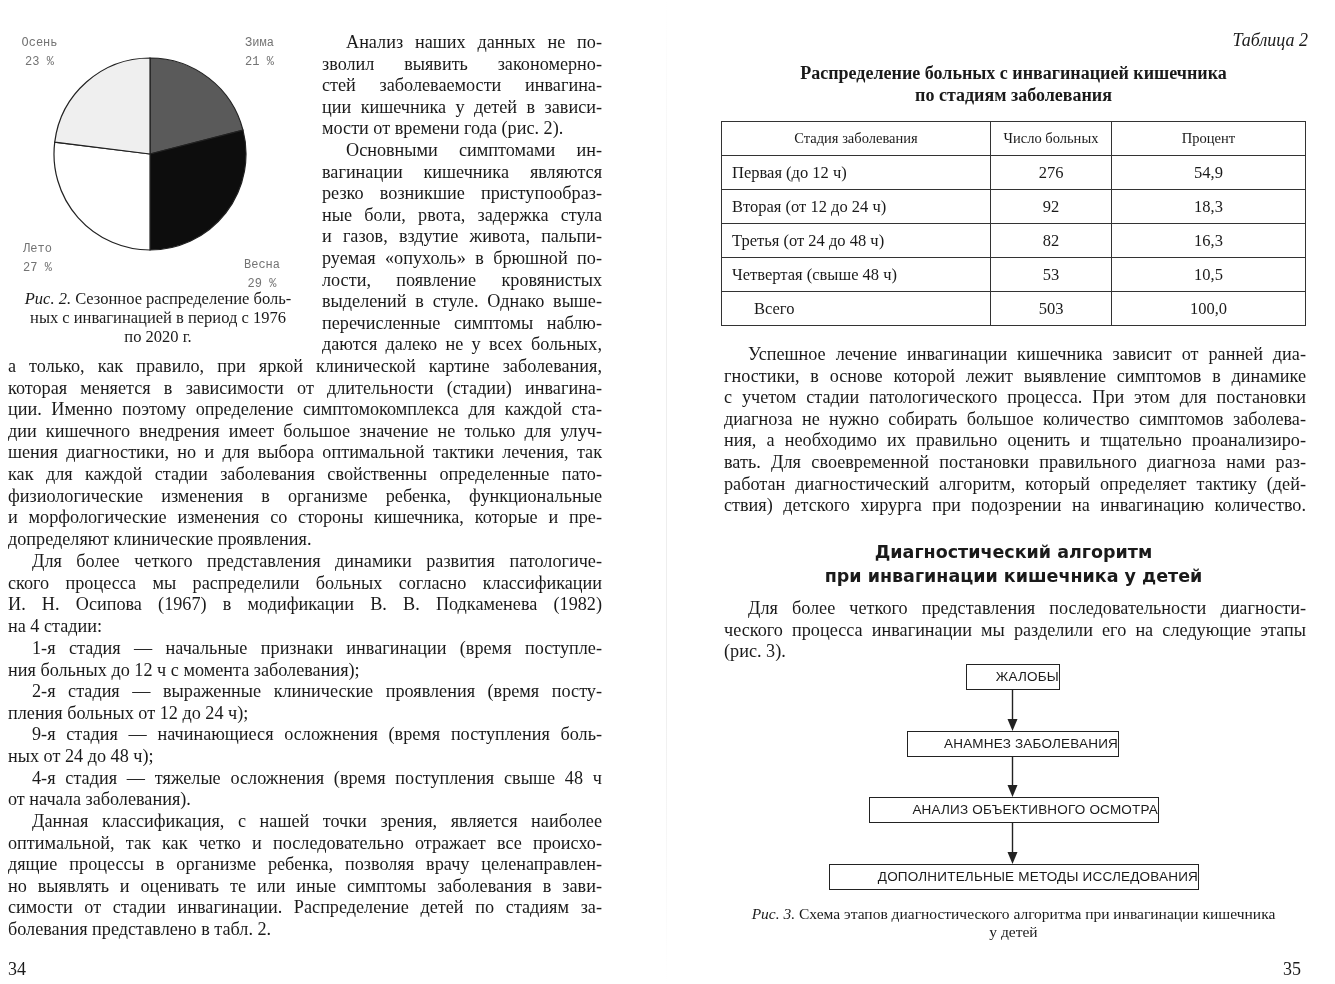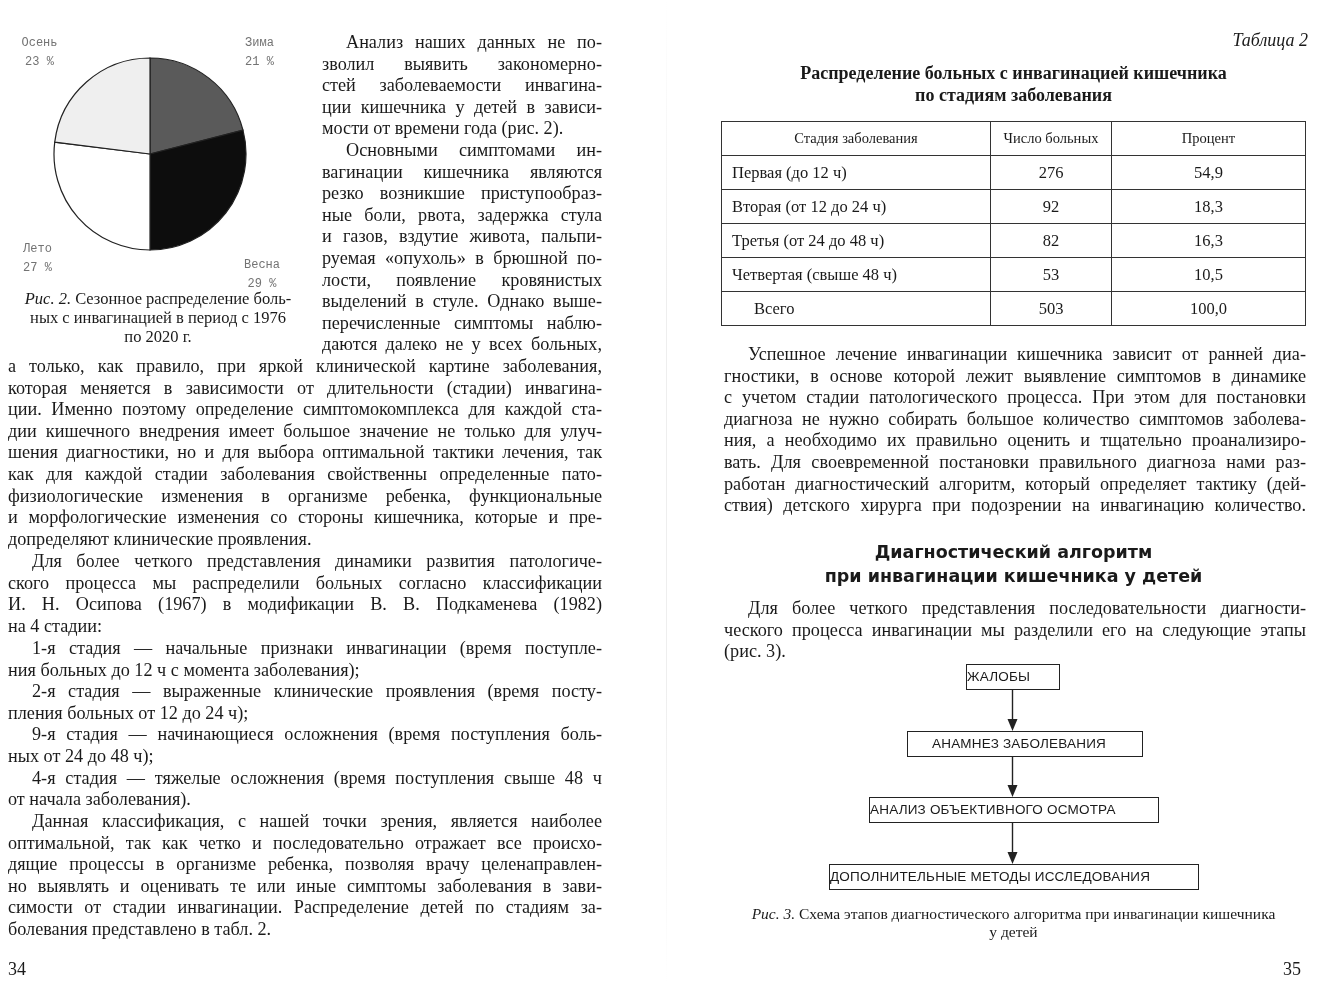--- a/index.html
+++ b/index.html
@@ -79,25 +79,25 @@
     .algo-title {
       position: absolute; left: 721px; top: 540px; width: 585px; text-align: center;
       font-family: "DejaVu Sans", "Liberation Sans", sans-serif;
       font-weight: bold; font-size: 17.5px; line-height: 24px;
     }
 
     
     .flow-box {
       position: absolute; border: 1.5px solid #222; background: #fff;
       font-family: "Liberation Sans", "DejaVu Sans", sans-serif;
-      font-size: 13.5px; text-align: left; line-height: 24px; height: 24px;
+      font-size: 13.5px; text-align: right; line-height: 24px; height: 24px;
       letter-spacing: 0.2px;
     }
     .box1 { left: 966px; top: 664px; width: 92px; }
-    .box2 { left: 907px; top: 731px; width: 210px; padding-left: 24px; }
+    .box2 { left: 907px; top: 731px; width: 210px; }
     .box3 { left: 869px; top: 797px; width: 288px; }
     .box4 { left: 829px; top: 864px; width: 368px; }
     .flow-arrow { position: absolute; left: 1006px; width: 13px; }
     .arrow1 { top: 689px; height: 42px; }
     .arrow2 { top: 756px; height: 41px; }
     .arrow3 { top: 822px; height: 42px; }
 
     .fig-caption-right {
       position: absolute; left: 721px; top: 905px; width: 585px; text-align: center;
       font-size: 15.5px; line-height: 18px;

